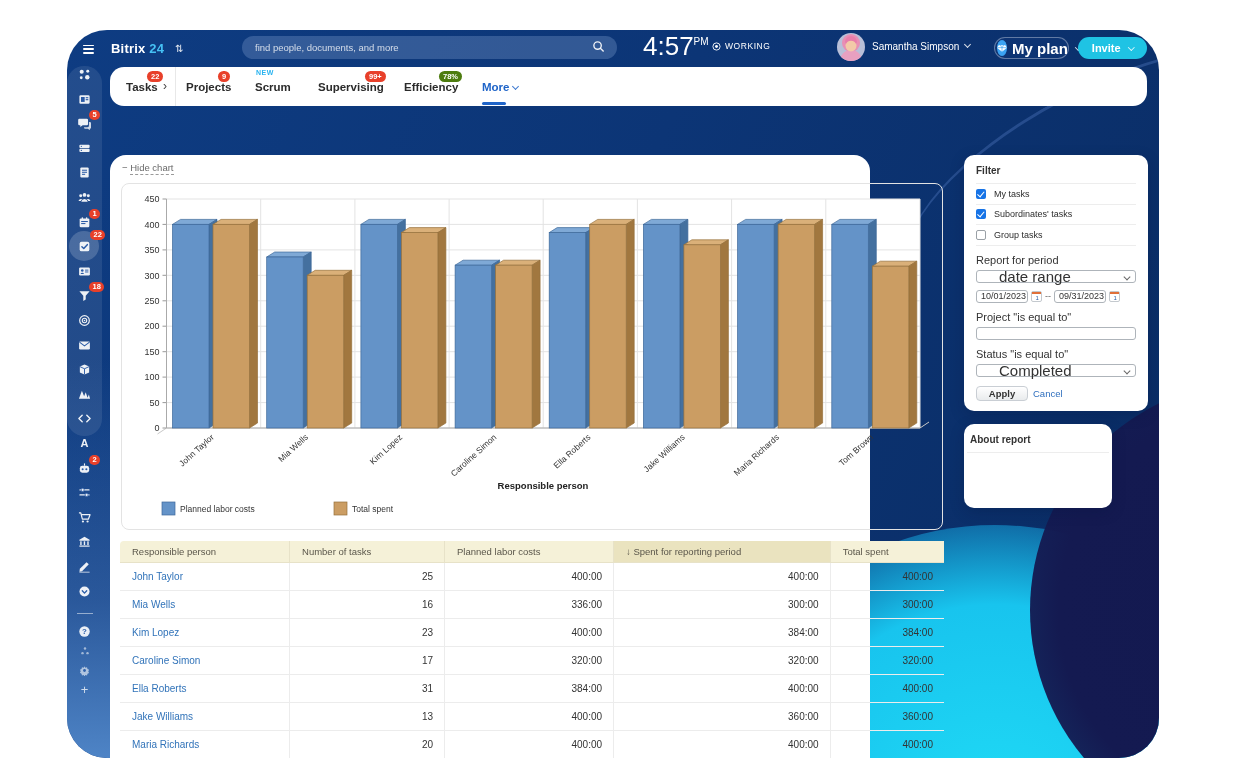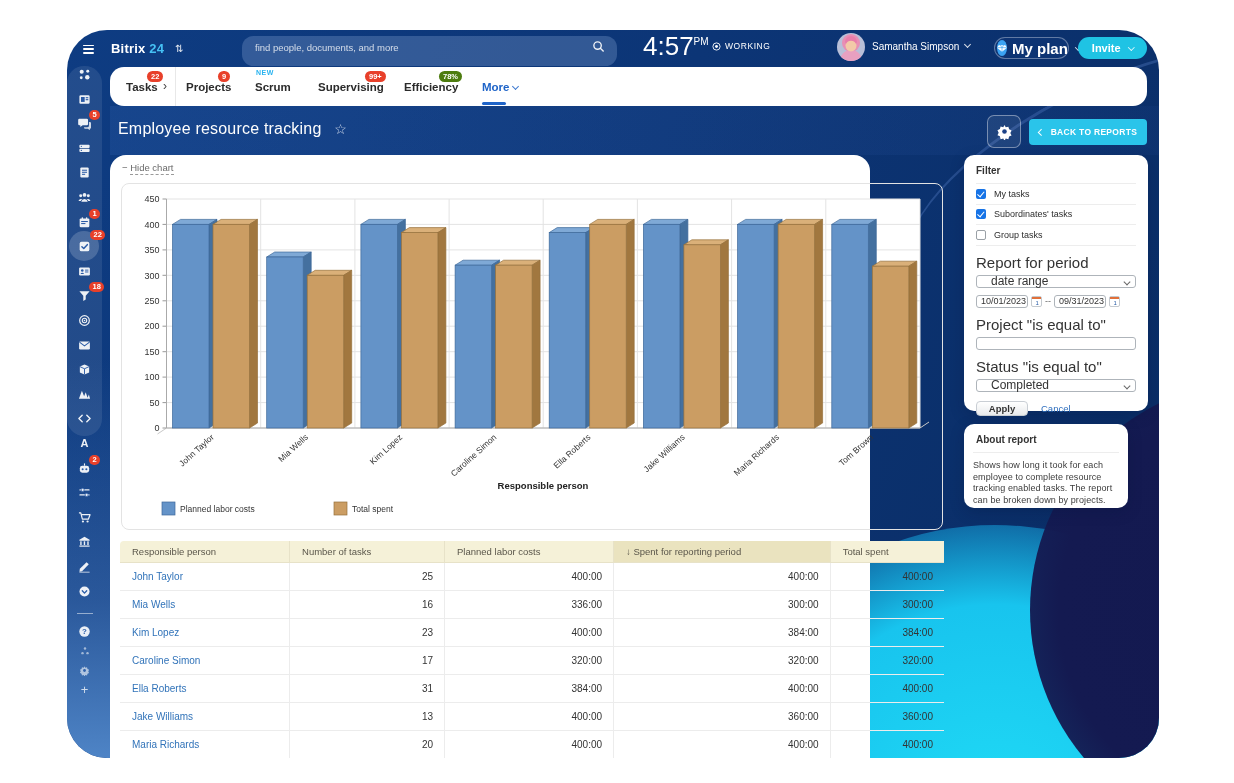--- a/index.html
+++ b/index.html
@@ -11,21 +11,21 @@
 .sic{position:absolute;left:-4px;width:43px;height:14px;display:flex;align-items:center;justify-content:center}
 .sic.sel::before{content:"";position:absolute;left:6px;top:-8px;width:30px;height:30px;border-radius:50%;background:rgba(255,255,255,0.18)}
 .sic svg{position:relative}
 .sic .bdg{position:absolute;left:26px;top:-6px;background:#e8402a;color:#fff;font-size:7.5px;font-weight:bold;border-radius:7px;padding:1px 3.5px;line-height:8px}
 .sic .bdg.b22{left:27px;top:-9px}
 .hamb{position:absolute;left:16px;top:14.5px;width:11px;height:10px}
 .hamb span{display:block;height:1.5px;background:#fff;margin-bottom:2.3px;border-radius:1px}
 .logo{position:absolute;left:44px;top:11px;font-size:13px;font-weight:bold;color:#fff;letter-spacing:0.2px}
 .logo b{color:#45c1f4}
 .swap{position:absolute;left:108px;top:13px;color:#fff;font-size:10px;opacity:.9}
-.search{position:absolute;left:175px;top:6px;width:375px;height:30px;border-radius:11.5px;background:rgba(122,154,204,0.35);color:rgba(255,255,255,0.78);font-size:9.5px;line-height:23px;padding-left:13px}
+.search{position:absolute;left:175px;top:6px;width:375px;height:23px;border-radius:11.5px;background:rgba(122,154,204,0.35);color:rgba(255,255,255,0.78);font-size:9.5px;line-height:23px;padding-left:13px}
 .mag{position:absolute;right:12px;top:4px}
 .clock{position:absolute;left:576px;top:1px;color:#fff;font-size:26px;font-weight:300;letter-spacing:0px}
 .clock sup{font-size:10px;font-weight:400;letter-spacing:0}
 .working{position:absolute;left:645px;top:11px;color:#fff;font-size:8.5px;letter-spacing:0.55px;display:flex;align-items:center;gap:4px}
 .avatar{position:absolute;left:770px;top:3px;width:28px;height:28px;border-radius:50%;overflow:hidden}
 .uname{position:absolute;left:805px;top:11px;color:#fff;font-size:10px;font-weight:normal}
 .chev{display:inline-block;border:solid #fff;border-width:0 1.5px 1.5px 0;padding:2px;transform:rotate(45deg);opacity:.85}
 .myplan{position:absolute;left:927px;top:7px;width:75px;height:22px;border-radius:11px;border:1px solid rgba(255,255,255,0.35);background:rgba(20,60,130,0.3);display:flex;align-items:center;color:#fff;font-size:15px;font-weight:bold;white-space:nowrap}
 .planic{width:16px;height:16px;border-radius:50%;background:#3ba3f2;margin:0 5px 0 2px;display:flex;align-items:center;justify-content:center}
 .invite{position:absolute;left:1011px;top:7px;width:69px;height:22px;border-radius:11px;background:#1fc3e4;display:flex;align-items:center;justify-content:center;color:#fff;font-size:11px;font-weight:bold;gap:8px;white-space:nowrap}
@@ -53,34 +53,34 @@
 .rtable th:first-child{border-left:none;border-top-left-radius:4px}
 .rtable th:last-child{border-right:none}
 .rtable th.sorted{background:#eae3bf}
 .rtable td{font-size:10px;color:#333;padding:0 0 0 12px;height:28px;border:1px solid #ececec;border-top:none}
 .rtable td:first-child{border-left:none}
 .rtable td:last-child{border-right:none}
 .rtable td.nm{color:#3173b9}
 .rtable td.num{text-align:right;padding-right:11px}
 .panel{position:absolute;background:#fff;border-radius:10px;box-shadow:0 4px 14px rgba(0,20,60,0.25)}
 .fpanel{left:897px;top:125px;width:184px;height:256px;padding:10px 12px}
-.apanel{left:897px;top:394px;width:164px;height:84px;padding:10px 9px}
+.apanel{left:897px;top:394px;width:148px;height:84px;padding:10px 3px}
 .ptit{font-size:10px;font-weight:bold;color:#333;padding-bottom:7px;border-bottom:1px solid #ededed}
 .frow{display:flex;align-items:center;gap:8px;height:20.5px;border-bottom:1px solid #ededed;font-size:9px;color:#2c2c2c}
 .cb{width:10px;height:10px;border-radius:2px;flex:none}
 .cb.on{background:#1673e6;position:relative}
 .cb.on::after{content:"";position:absolute;left:2.6px;top:0.8px;width:3px;height:5.5px;border:solid #fff;border-width:0 1.6px 1.6px 0;transform:rotate(40deg)}
 .cb.off{border:1px solid #9aa0a6;background:#fff}
-.flbl{font-size:15px;color:#333;margin-top:8px}
-.fsel{margin-top:4px;height:13px;border:1px solid #aeb4ba;border-radius:3px;font-size:12px;color:#333;padding:0 14px;display:flex;align-items:center;position:relative;background:#fff}
+.flbl{font-size:11px;color:#333;margin-top:8px}
+.fsel{margin-top:4px;height:13px;border:1px solid #aeb4ba;border-radius:3px;font-size:15px;color:#333;padding:0 22px;display:flex;align-items:center;position:relative;background:#fff}
 .fsel::after{content:"";position:absolute;right:6px;top:4px;border:solid #666;border-width:0 1.2px 1.2px 0;padding:1.8px;transform:rotate(45deg) translateY(-1px)}
 .dline{display:flex;align-items:center;margin-top:7px;gap:3px}
 .dinp{width:52px;height:13px;border:1px solid #aeb4ba;border-radius:3px;font-size:9px;color:#333;display:flex;align-items:center;padding-left:4px;background:#fff}
 .finp{margin-top:4px;height:13px;border:1px solid #aeb4ba;border-radius:3px;background:#fff}
-.fbtns{display:flex;align-items:center;margin-top:9px;gap:13px}
+.fbtns{display:flex;align-items:center;margin-top:9px;gap:5px}
 .applyb{width:52px;height:15px;border:1px solid #c9ced4;border-radius:4px;background:linear-gradient(#fff,#e9ebed);font-size:9.5px;font-weight:bold;color:#333;display:flex;align-items:center;justify-content:center}
 .cancel{font-size:9.5px;color:#2f6fbe}
 .abody{font-size:9px;color:#3c3c3c;line-height:11.7px;padding-top:7px;letter-spacing:0.1px}
 .cal{width:11px;height:11px;border:1px solid #c4c9ce;border-radius:2px;background:#fff;position:relative;flex:none}
 .cal::before{content:"";position:absolute;left:0;top:0;right:0;height:2.5px;background:#e0703a}
 .cal::after{content:"1";position:absolute;left:3.5px;top:3px;font-size:6px;color:#2b5fa8}
 </style></head><body>
 <div class="app">
   <div class="streak"></div>
   <div class="blobcyan"></div>
@@ -305,30 +305,20 @@
   <div class="invite">Invite<span class="chev" style="border-width:0 1.3px 1.3px 0;padding:1.8px;margin-bottom:2px"></span></div>
   <div class="navbar">
     <div class="tab" style="left:16px">Tasks<span class="tbadge" style="left:21px">22</span></div>
     <span class="tchev" style="left:53px">›</span>
     <div class="navdiv" style="left:65px"></div>
     <div class="tab" style="left:76px">Projects<span class="tbadge" style="left:32px">9</span></div>
     <div class="tab" style="left:145px">Scrum<span class="newlbl">NEW</span></div>
     <div class="tab" style="left:208px">Supervising<span class="tbadge" style="left:47px">99+</span></div>
     <div class="tab" style="left:294px">Efficiency<span class="tbadge cyan" style="left:35px">78%</span></div>
     <div class="tab more" style="left:372px">More<span class="chev mchev"></span><span class="moreline"></span></div>
-  </div>
-  <div class="titlerow">
-    <div class="ptitle">Employee resource tracking <span class="star">☆</span></div>
-    <div class="gearbtn">
-        <svg width="17" height="17" viewBox="0 0 14 14">
-          <path d="M7 1.6l1 2 2.2-.6.6 2.2 2 1-1 2 1 2-2 1-.6 2.2-2.2-.6-1 2-1-2-2.2.6L3.2 11l-2-1 1-2-1-2 2-1 .6-2.2 2.2.6z" fill="#fff"></path>
-          <circle cx="7" cy="7" r="1.9" fill="#1c4288"></circle>
-        </svg>
-      </div>
-    <div class="backbtn"><span class="bchev"></span>BACK TO REPORTS</div>
   </div>
   <div class="content">
     <div class="hidechart">− <u>Hide chart</u></div>
     <div class="chartbox">
         <svg width="821" height="346" viewBox="0 0 821 346" style="position:absolute;left:0;top:0">
           <rect x="44.5" y="15" width="753.5" height="229" fill="#fff" stroke="none"></rect>
           <g stroke="#e3e3e3" stroke-width="1">
             <line x1="44.5" y1="244.0" x2="798" y2="244.0"></line>
             <line x1="44.5" y1="218.6" x2="798" y2="218.6"></line>
             <line x1="44.5" y1="193.1" x2="798" y2="193.1"></line>
@@ -523,14 +513,13 @@
     <div class="finp"></div>
     <div class="flbl">Status "is equal to"</div>
     <div class="fsel">Completed</div>
     <div class="fbtns">
         <span class="applyb">Apply</span>
         <span class="cancel">Cancel</span>
       </div>
   </div>
   <div class="panel apanel">
     <div class="ptit" style="padding-left:3px">About report</div>
-    <div class="abody">Shows how long it took for each employee to complete resource tracking enabled tasks. The report can be broken down by projects.</div>
   </div>
 </div>
 </body></html>

